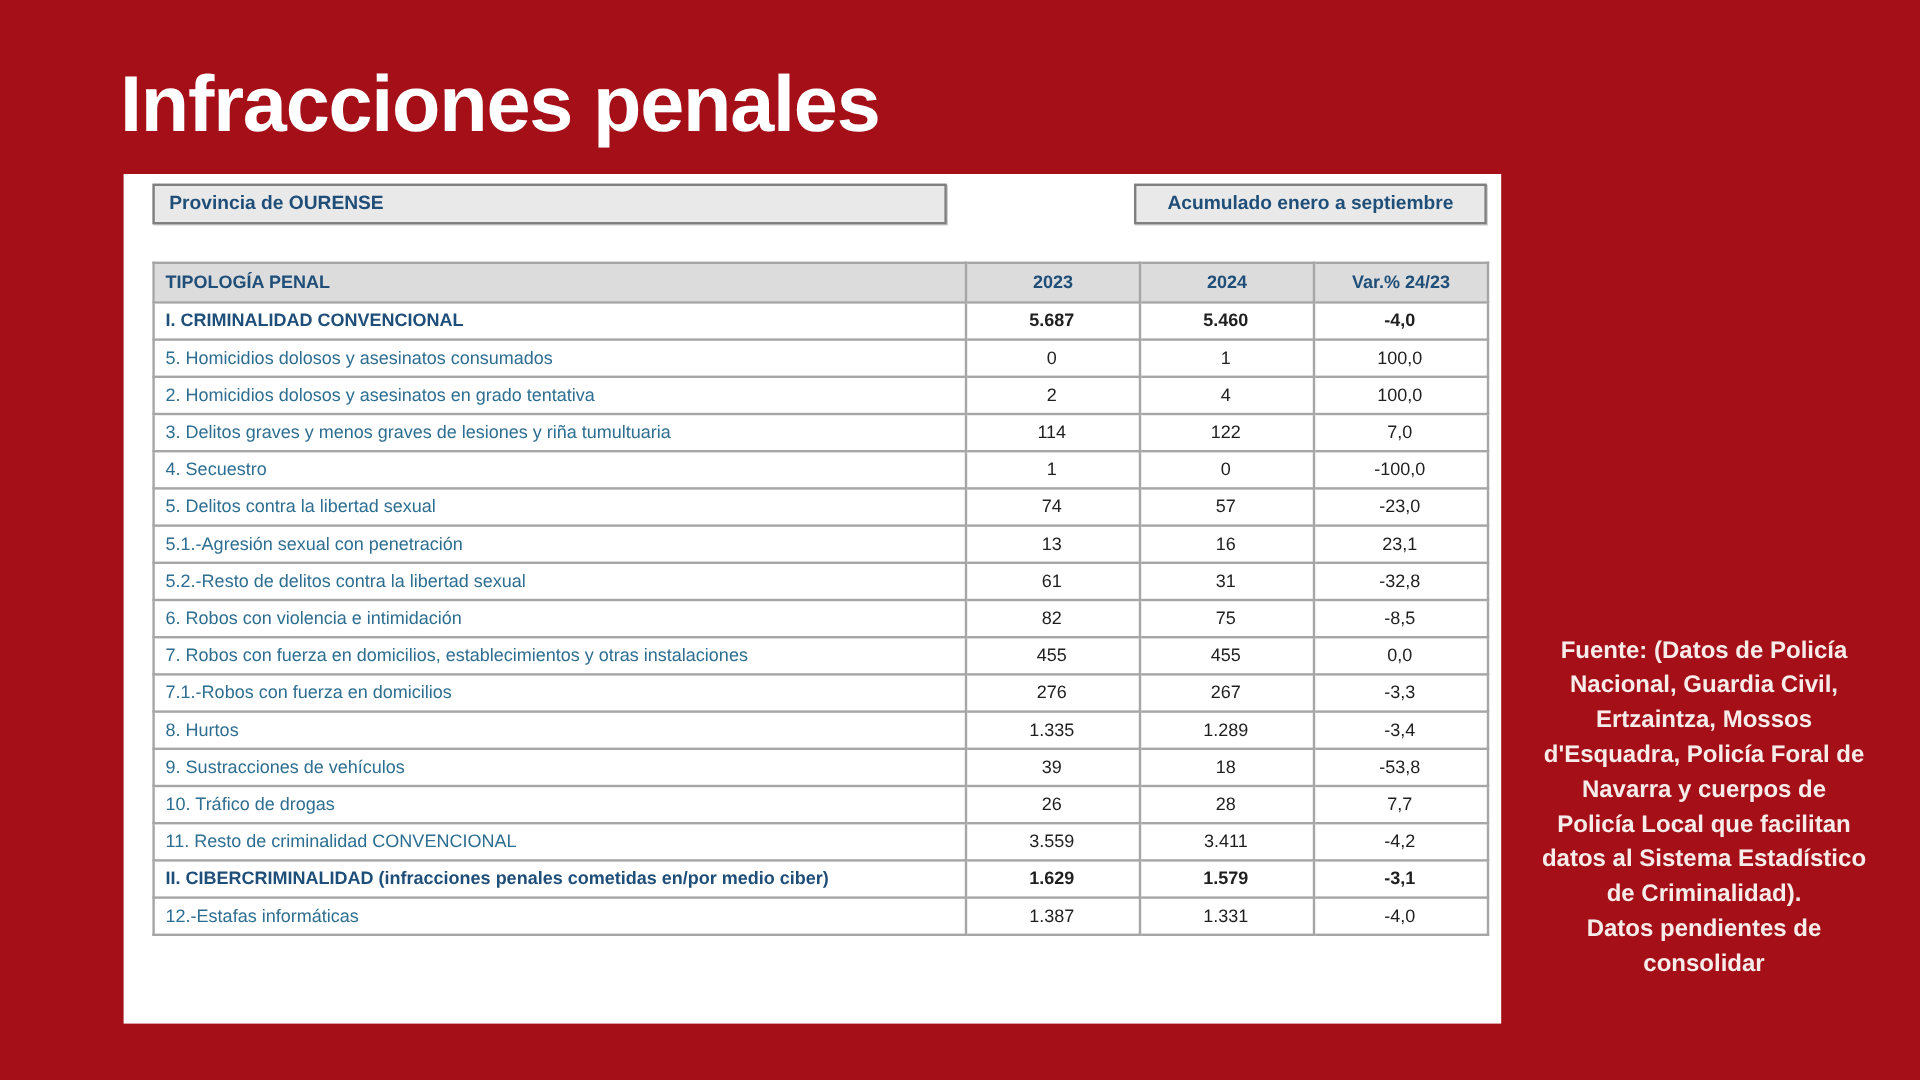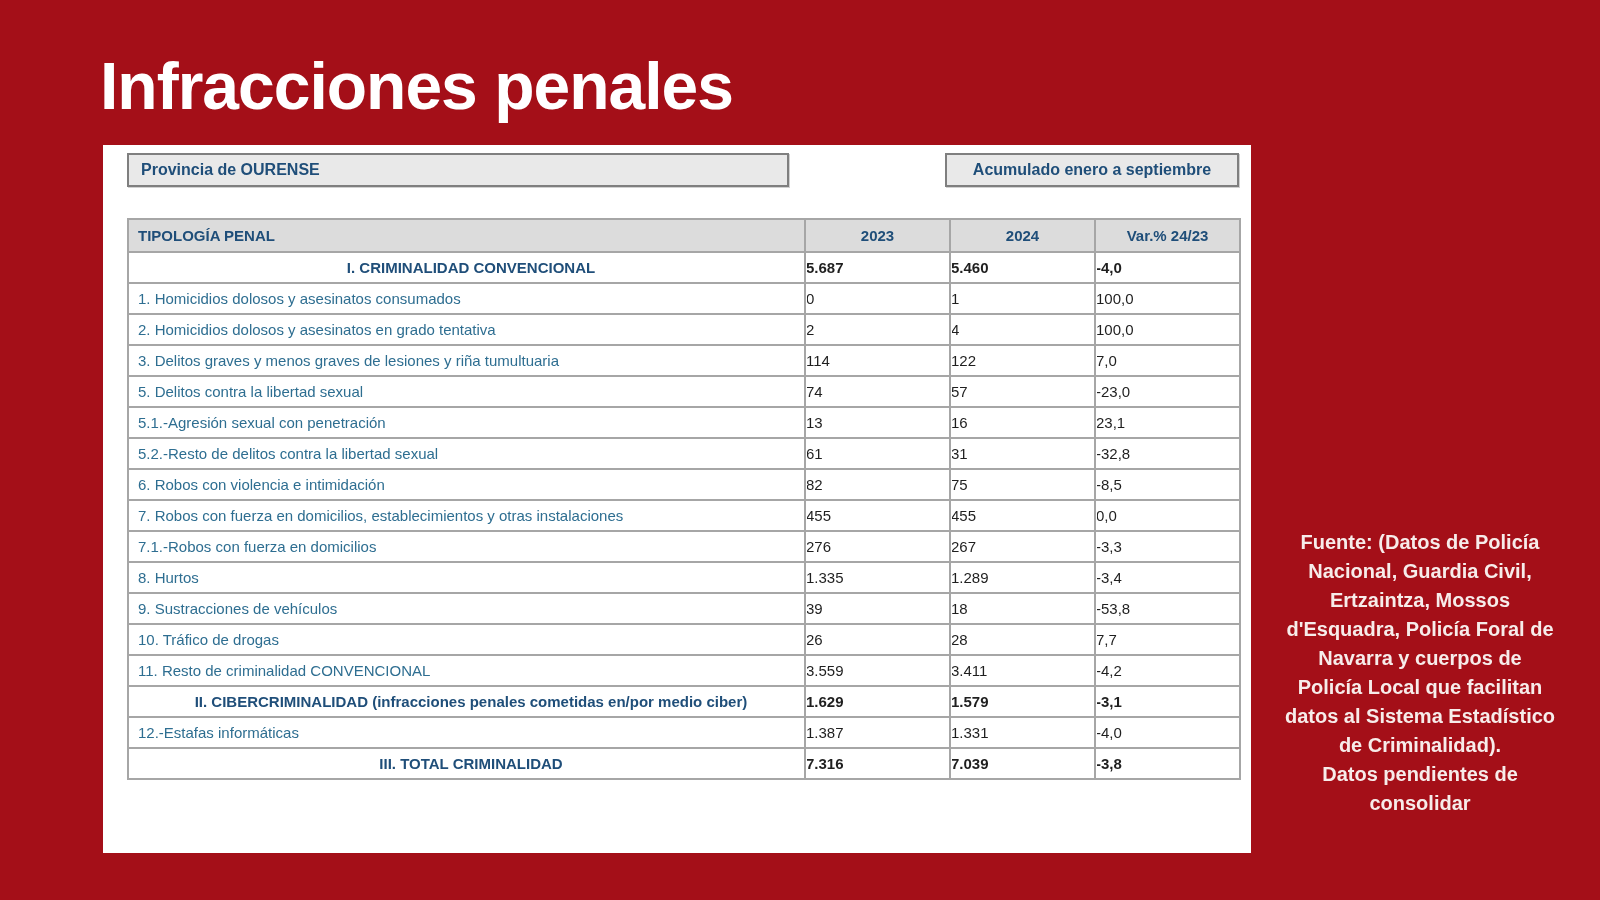--- a/index.html
+++ b/index.html
@@ -28,23 +28,23 @@
               border-collapse:collapse;table-layout:fixed;
               border:2px solid var(--border-dark);}
   table.crime th,table.crime td{border:2px solid var(--grid-gray);
               font-size:15px;vertical-align:middle;overflow:hidden;white-space:nowrap;}
   table.crime thead tr{height:33px;}
   table.crime tbody tr{height:31px;}
   table.crime thead th{background:var(--header-fill);color:var(--navy);font-weight:700;}
   th.c-label{text-align:left;padding-left:9px;}
   th.c-num{text-align:center;}
   td.c-label{color:var(--steel-blue);text-align:left;padding-left:9px;}
-  td.c-num{color:var(--number-ink);text-align:left;padding-right:2px;border-radius:11px;}
+  td.c-num{color:var(--number-ink);text-align:center;padding-right:2px;}
   tr.section td{font-weight:700;}
-  tr.section td.c-label{color:var(--navy);text-align:center;}
+  tr.section td.c-label{color:var(--navy);}
 
   .source{position:absolute;left:1252px;top:528px;width:336px;
           font-size:20px;font-weight:700;line-height:29px;text-align:center;
           color:var(--note-ink);white-space:pre-line;}
 </style>
 </head>
 <body>
 
 <div class="stage">
 
@@ -76,36 +76,42 @@
         </tr>
       </thead>
       <tbody>
           <tr class="section">
     <td class="c-label">I. CRIMINALIDAD CONVENCIONAL</td>
     <td class="c-num">5.687</td>
     <td class="c-num">5.460</td>
     <td class="c-num">-4,0</td>
   </tr>
           <tr>
-    <td class="c-label">1. Homicidios dolosos y asesinatos consumados</td>
+    <td class="c-label">5. Homicidios dolosos y asesinatos consumados</td>
     <td class="c-num">0</td>
     <td class="c-num">1</td>
     <td class="c-num">100,0</td>
   </tr>
           <tr>
     <td class="c-label">2. Homicidios dolosos y asesinatos en grado tentativa</td>
     <td class="c-num">2</td>
     <td class="c-num">4</td>
     <td class="c-num">100,0</td>
   </tr>
           <tr>
     <td class="c-label">3. Delitos graves y menos graves de lesiones y riña tumultuaria</td>
     <td class="c-num">114</td>
     <td class="c-num">122</td>
     <td class="c-num">7,0</td>
+  </tr>
+          <tr>
+    <td class="c-label">4. Secuestro</td>
+    <td class="c-num">1</td>
+    <td class="c-num">0</td>
+    <td class="c-num">-100,0</td>
   </tr>
           <tr>
     <td class="c-label">5. Delitos contra la libertad sexual</td>
     <td class="c-num">74</td>
     <td class="c-num">57</td>
     <td class="c-num">-23,0</td>
   </tr>
           <tr>
     <td class="c-label">5.1.-Agresión sexual con penetración</td>
     <td class="c-num">13</td>
@@ -165,26 +171,20 @@
     <td class="c-num">1.629</td>
     <td class="c-num">1.579</td>
     <td class="c-num">-3,1</td>
   </tr>
           <tr>
     <td class="c-label">12.-Estafas informáticas</td>
     <td class="c-num">1.387</td>
     <td class="c-num">1.331</td>
     <td class="c-num">-4,0</td>
   </tr>
-          <tr class="section">
-    <td class="c-label">III. TOTAL CRIMINALIDAD</td>
-    <td class="c-num">7.316</td>
-    <td class="c-num">7.039</td>
-    <td class="c-num">-3,8</td>
-  </tr>
         </tbody>
     </table>
 
   </div>
 
   <div class="source">Fuente: (Datos de Policía
 Nacional, Guardia Civil,
 Ertzaintza, Mossos
 d'Esquadra, Policía Foral de
 Navarra y cuerpos de

